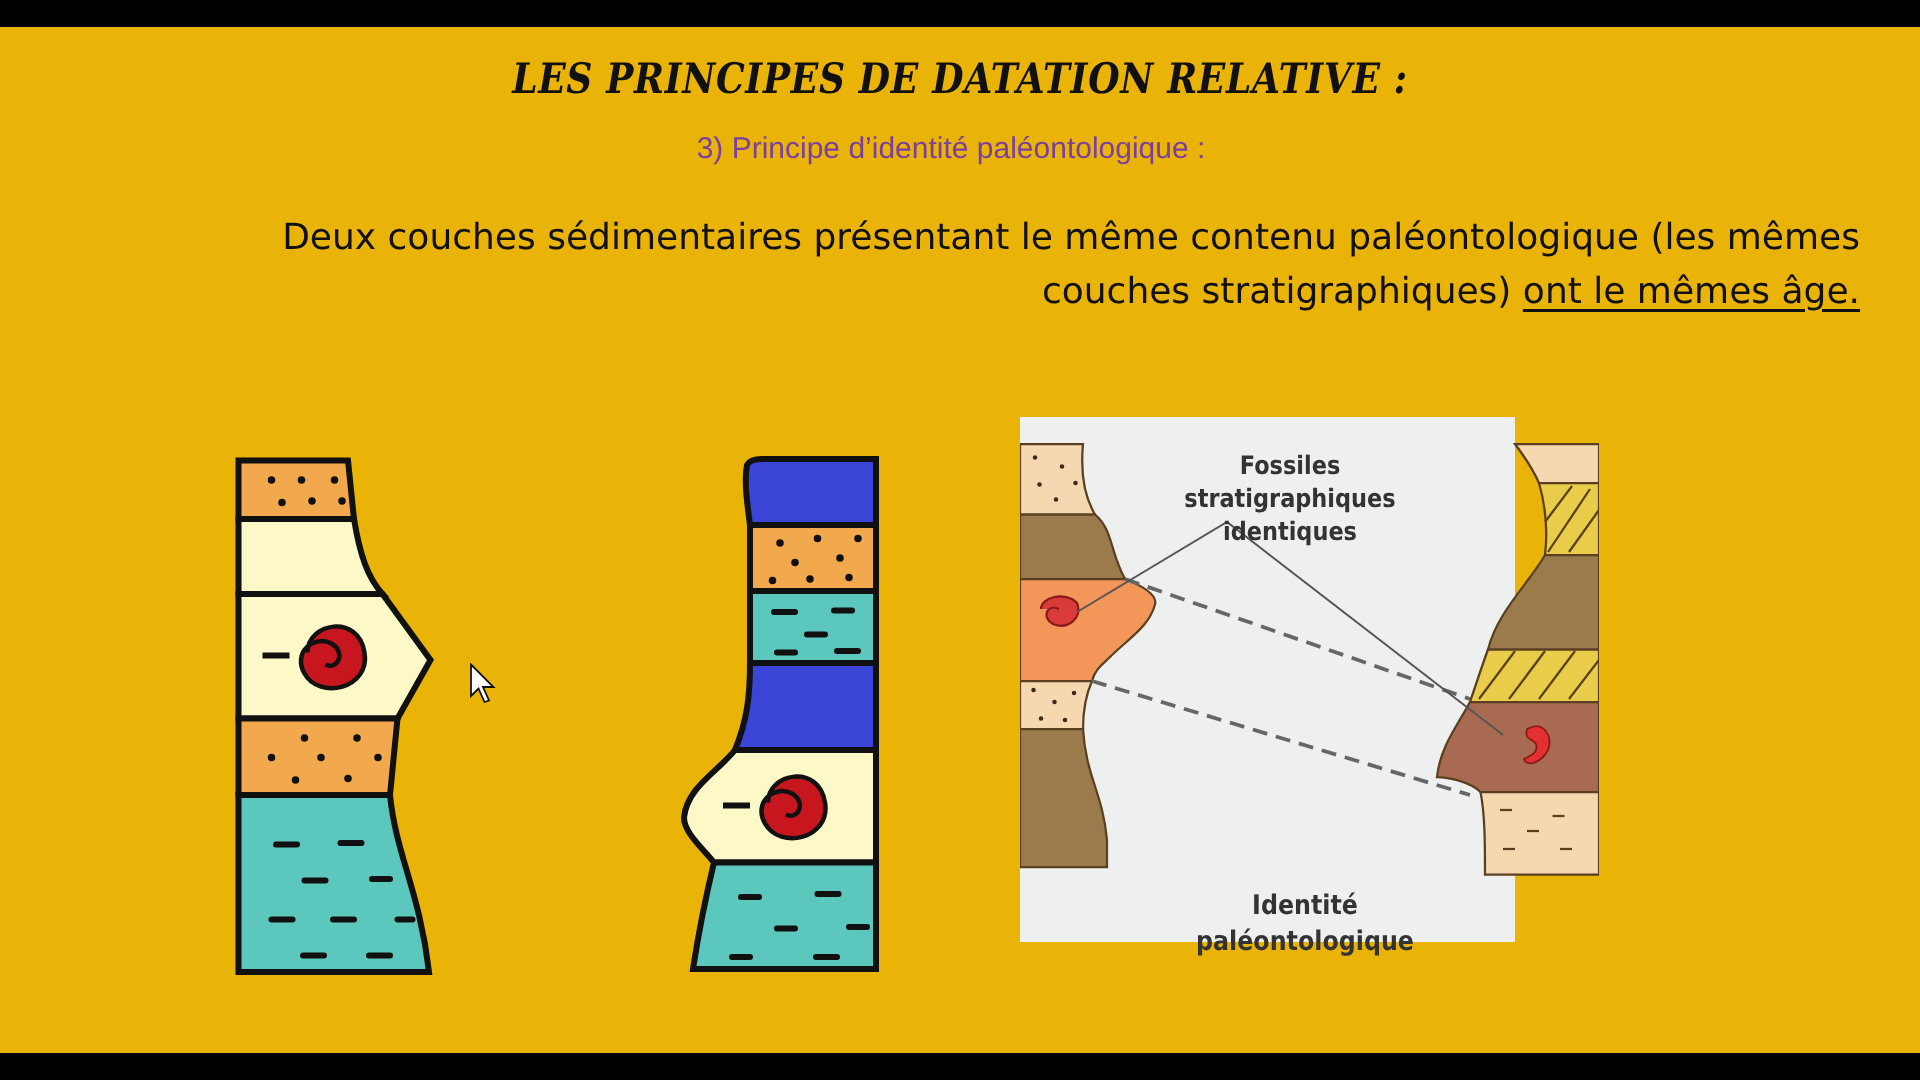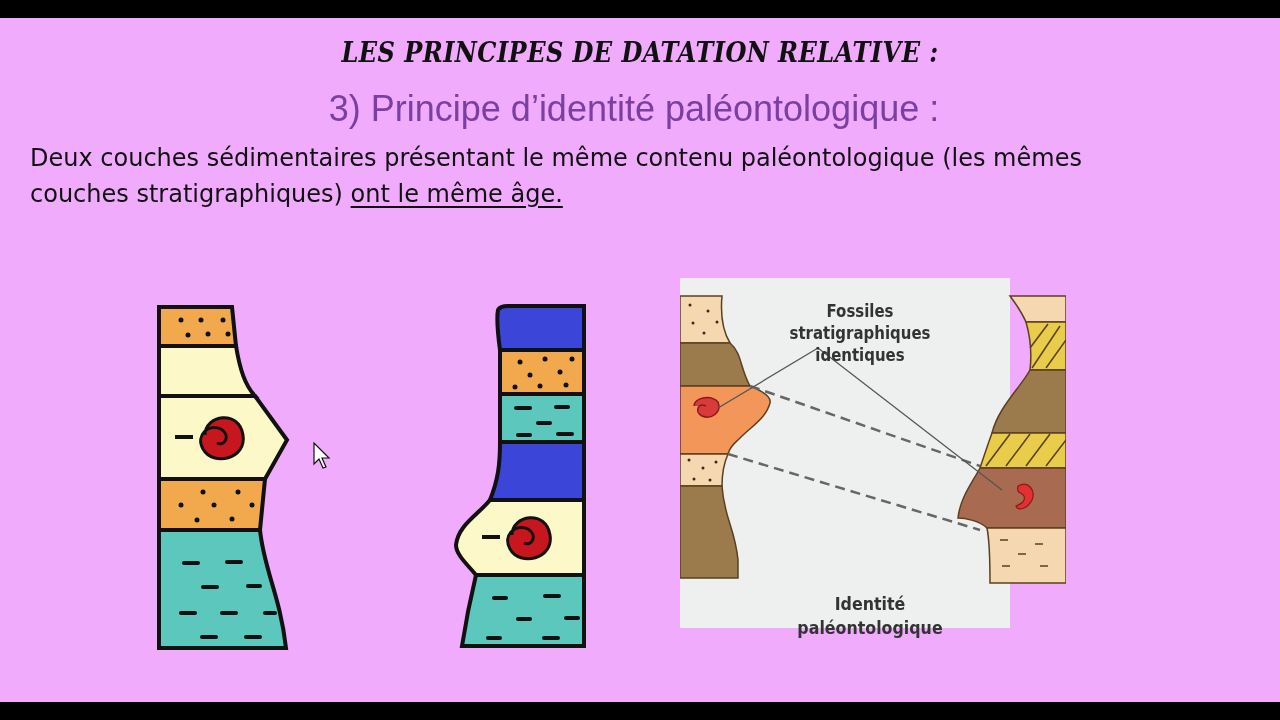--- a/index.html
+++ b/index.html
@@ -1,35 +1,35 @@
 <!DOCTYPE html>
 <html><head>
 <meta charset="utf-8">
 <style>
   html, body { margin:0; padding:0; }
   body { width:1280px; height:720px; background:#000; position:relative; overflow:hidden; font-family:"Liberation Sans", sans-serif; }
-  .slide { position:absolute; left:0; top:18px; width:1280px; height:684px; background:#f0abfc; }
+  .slide { position:absolute; left:0; top:18px; width:1280px; height:684px; background:#eab308; }
   .title { position:absolute; left:0; width:1280px; top:18px; text-align:center; font-family:"DejaVu Serif", serif; font-weight:bold; font-style:italic; font-size:28px; letter-spacing:0.5px; color:#111; text-transform:uppercase; transform:scaleX(0.86); }
-  .subtitle { position:absolute; left:0; width:1268px; top:70px; text-align:center; color:#7a3fa0; font-size:36px; font-family:"Liberation Sans", sans-serif; }
-  .body-text { position:absolute; left:30px; width:1210px; top:122px; text-align:left; font-family:"DejaVu Sans", sans-serif; font-size:24px; line-height:36px; color:#111; }
+  .subtitle { position:absolute; left:0; width:1268px; top:70px; text-align:center; color:#7a3fa0; font-size:20px; font-family:"Liberation Sans", sans-serif; }
+  .body-text { position:absolute; left:30px; width:1210px; top:122px; text-align:right; font-family:"DejaVu Sans", sans-serif; font-size:24px; line-height:36px; color:#111; }
   .body-text .u { text-decoration:underline; text-underline-offset:4px; }
   .fig { position:absolute; }
   .cursor { position:absolute; left:313px; top:442px; }
   .figure-right { position:absolute; left:680px; top:278px; width:330px; height:350px; background:#eef0f0; }
   .label { position:absolute; font-family:"DejaVu Sans", sans-serif; font-weight:bold; color:#333; text-align:center; transform:scaleX(0.88); transform-origin:center; }
 </style>
 </head>
 <body>
 
 <div class="slide">
   <div class="title">Les principes de datation relative :</div>
   <div class="subtitle">3) Principe d’identité paléontologique :</div>
   <div class="body-text">
     <div>Deux couches sédimentaires présentant le même contenu paléontologique (les mêmes</div>
-    <div><span>couches stratigraphiques) </span><span class="u">ont le même âge.</span></div>
+    <div><span>couches stratigraphiques) </span><span class="u">ont le mêmes âge.</span></div>
   </div>
 </div>
 
 <svg class="fig" style="left:150px;top:300px" width="150" height="355" viewBox="0 0 150 355">
   <defs>
     <g id="amm">
       <path d="M0,0 c0,-20 34,-26 38,0 c4,24 -30,32 -40,14 c-8,-14 6,-26 18,-20 c10,6 4,18 -4,14" fill="#c8161e" stroke="#111" stroke-width="3"></path>
       <path d="M-30,2 h18" stroke="#111" stroke-width="4"></path>
     </g>
   </defs>

